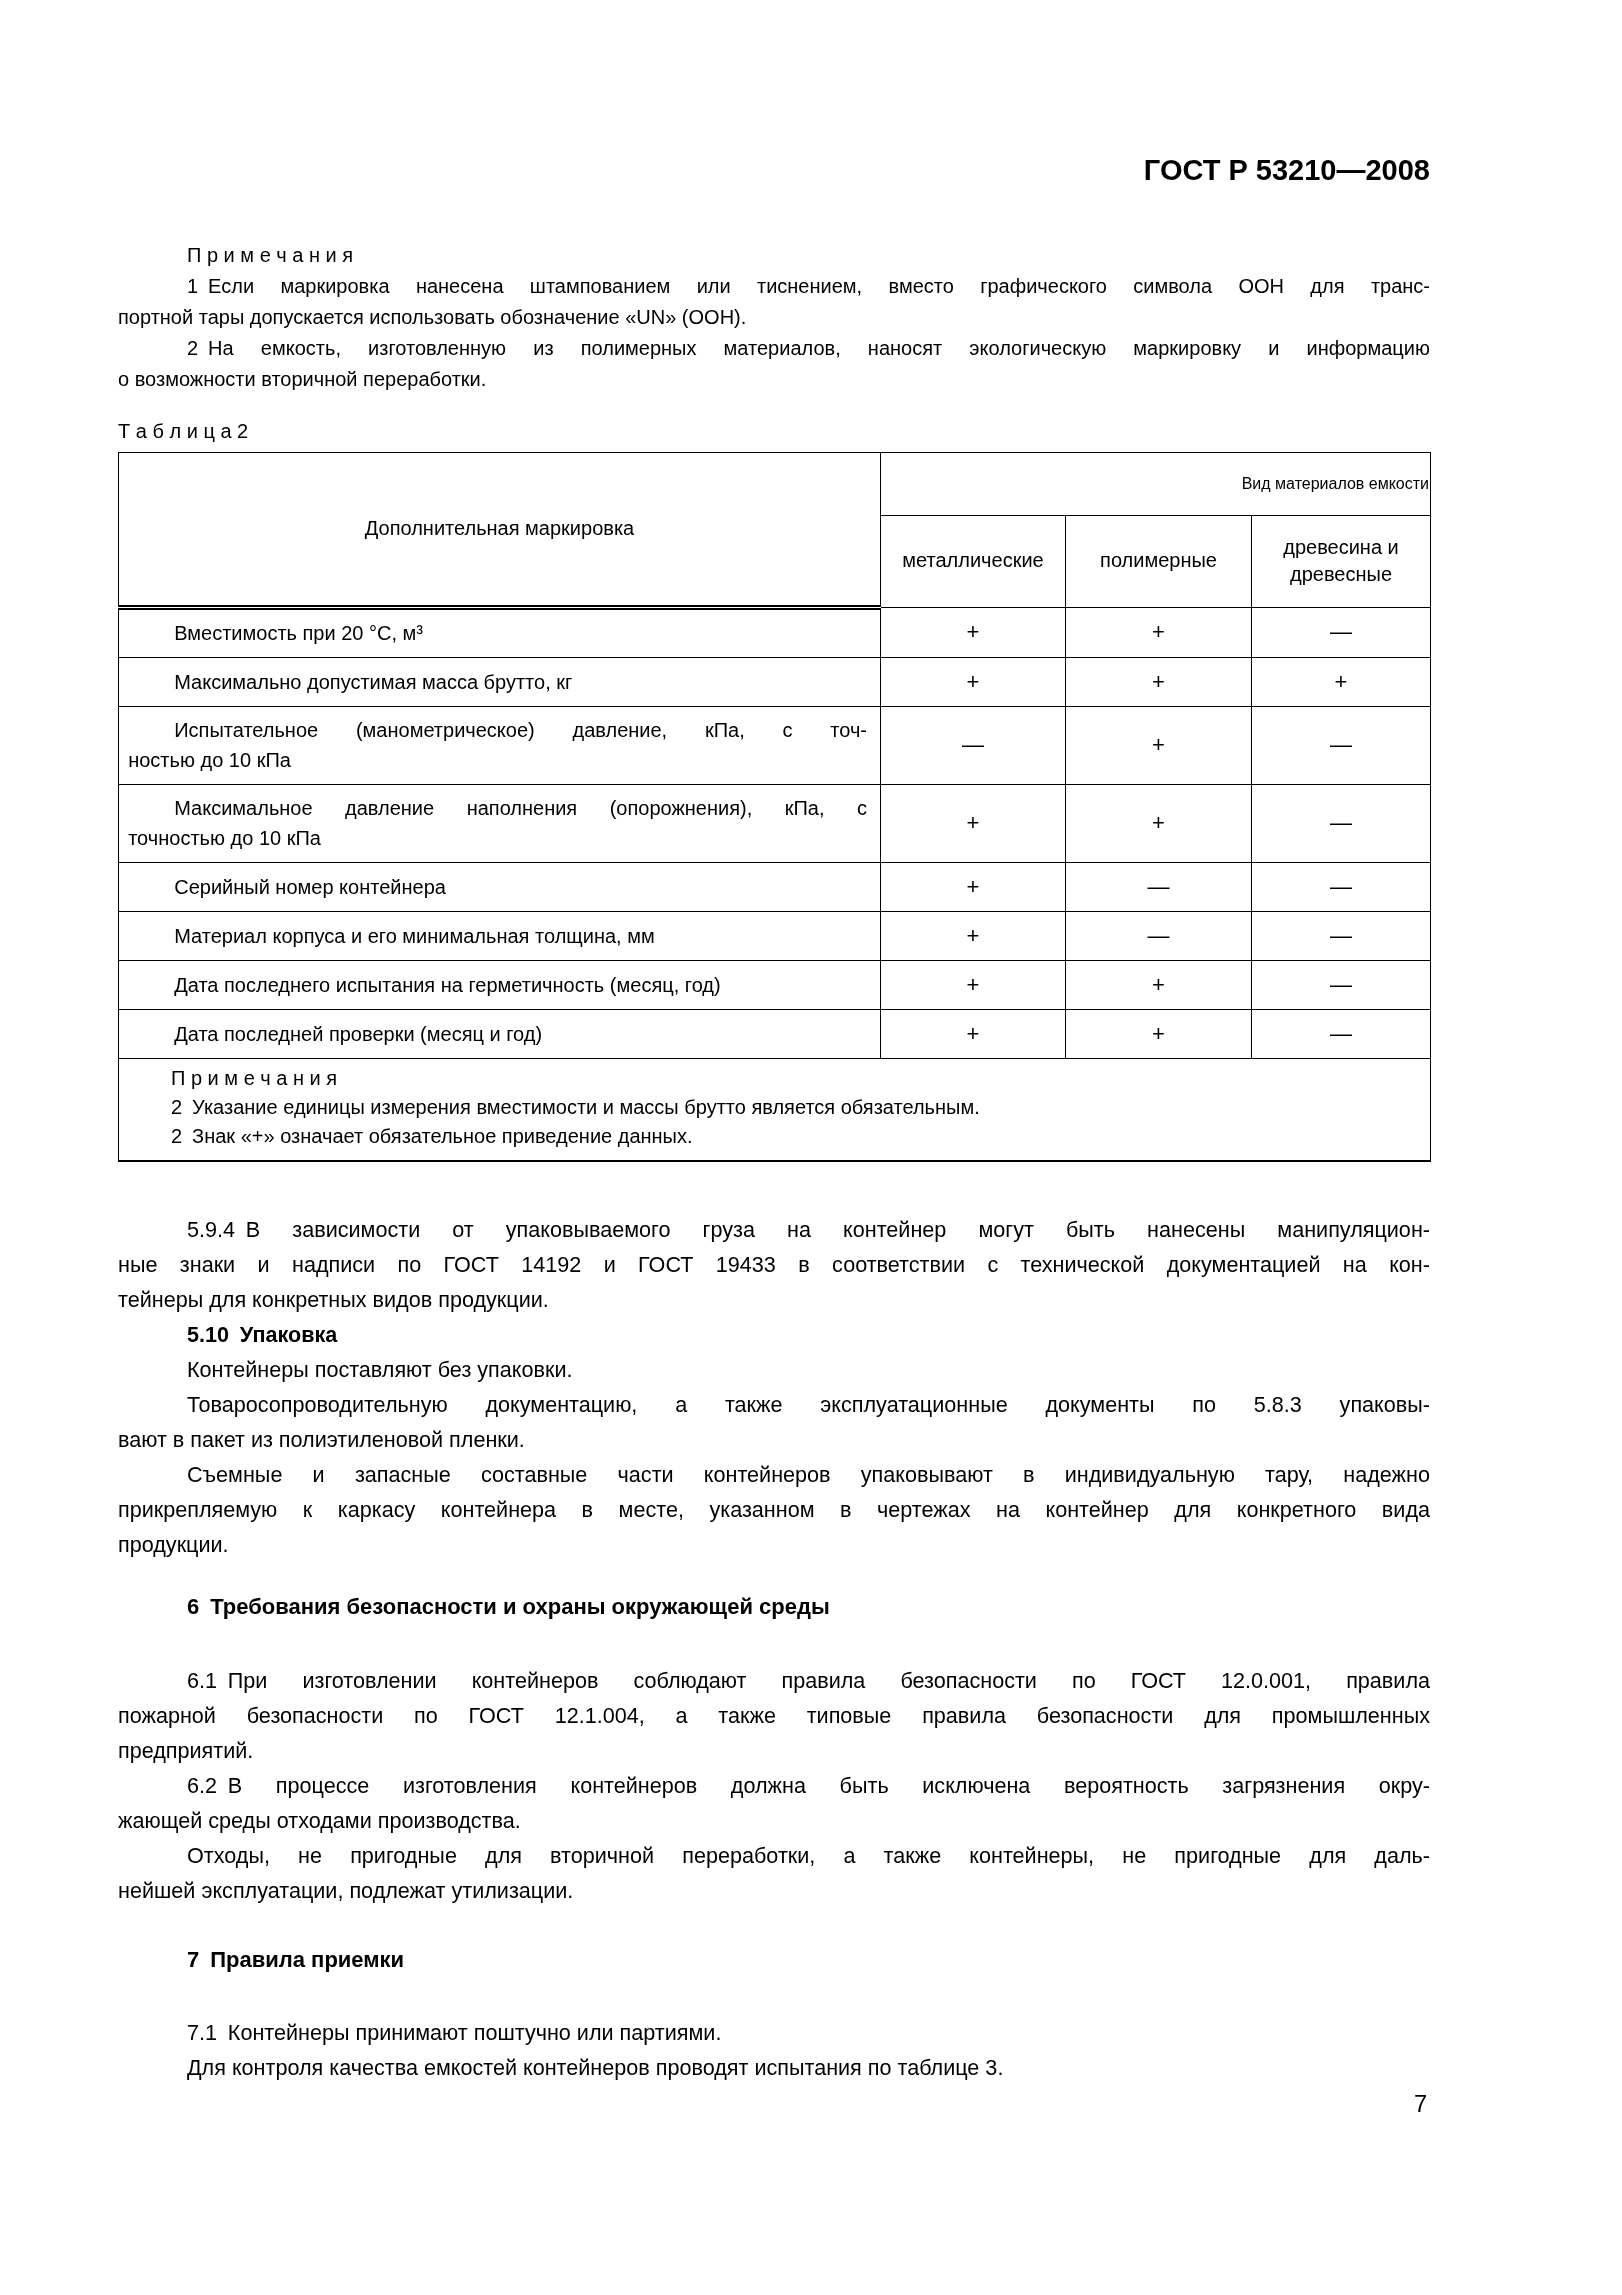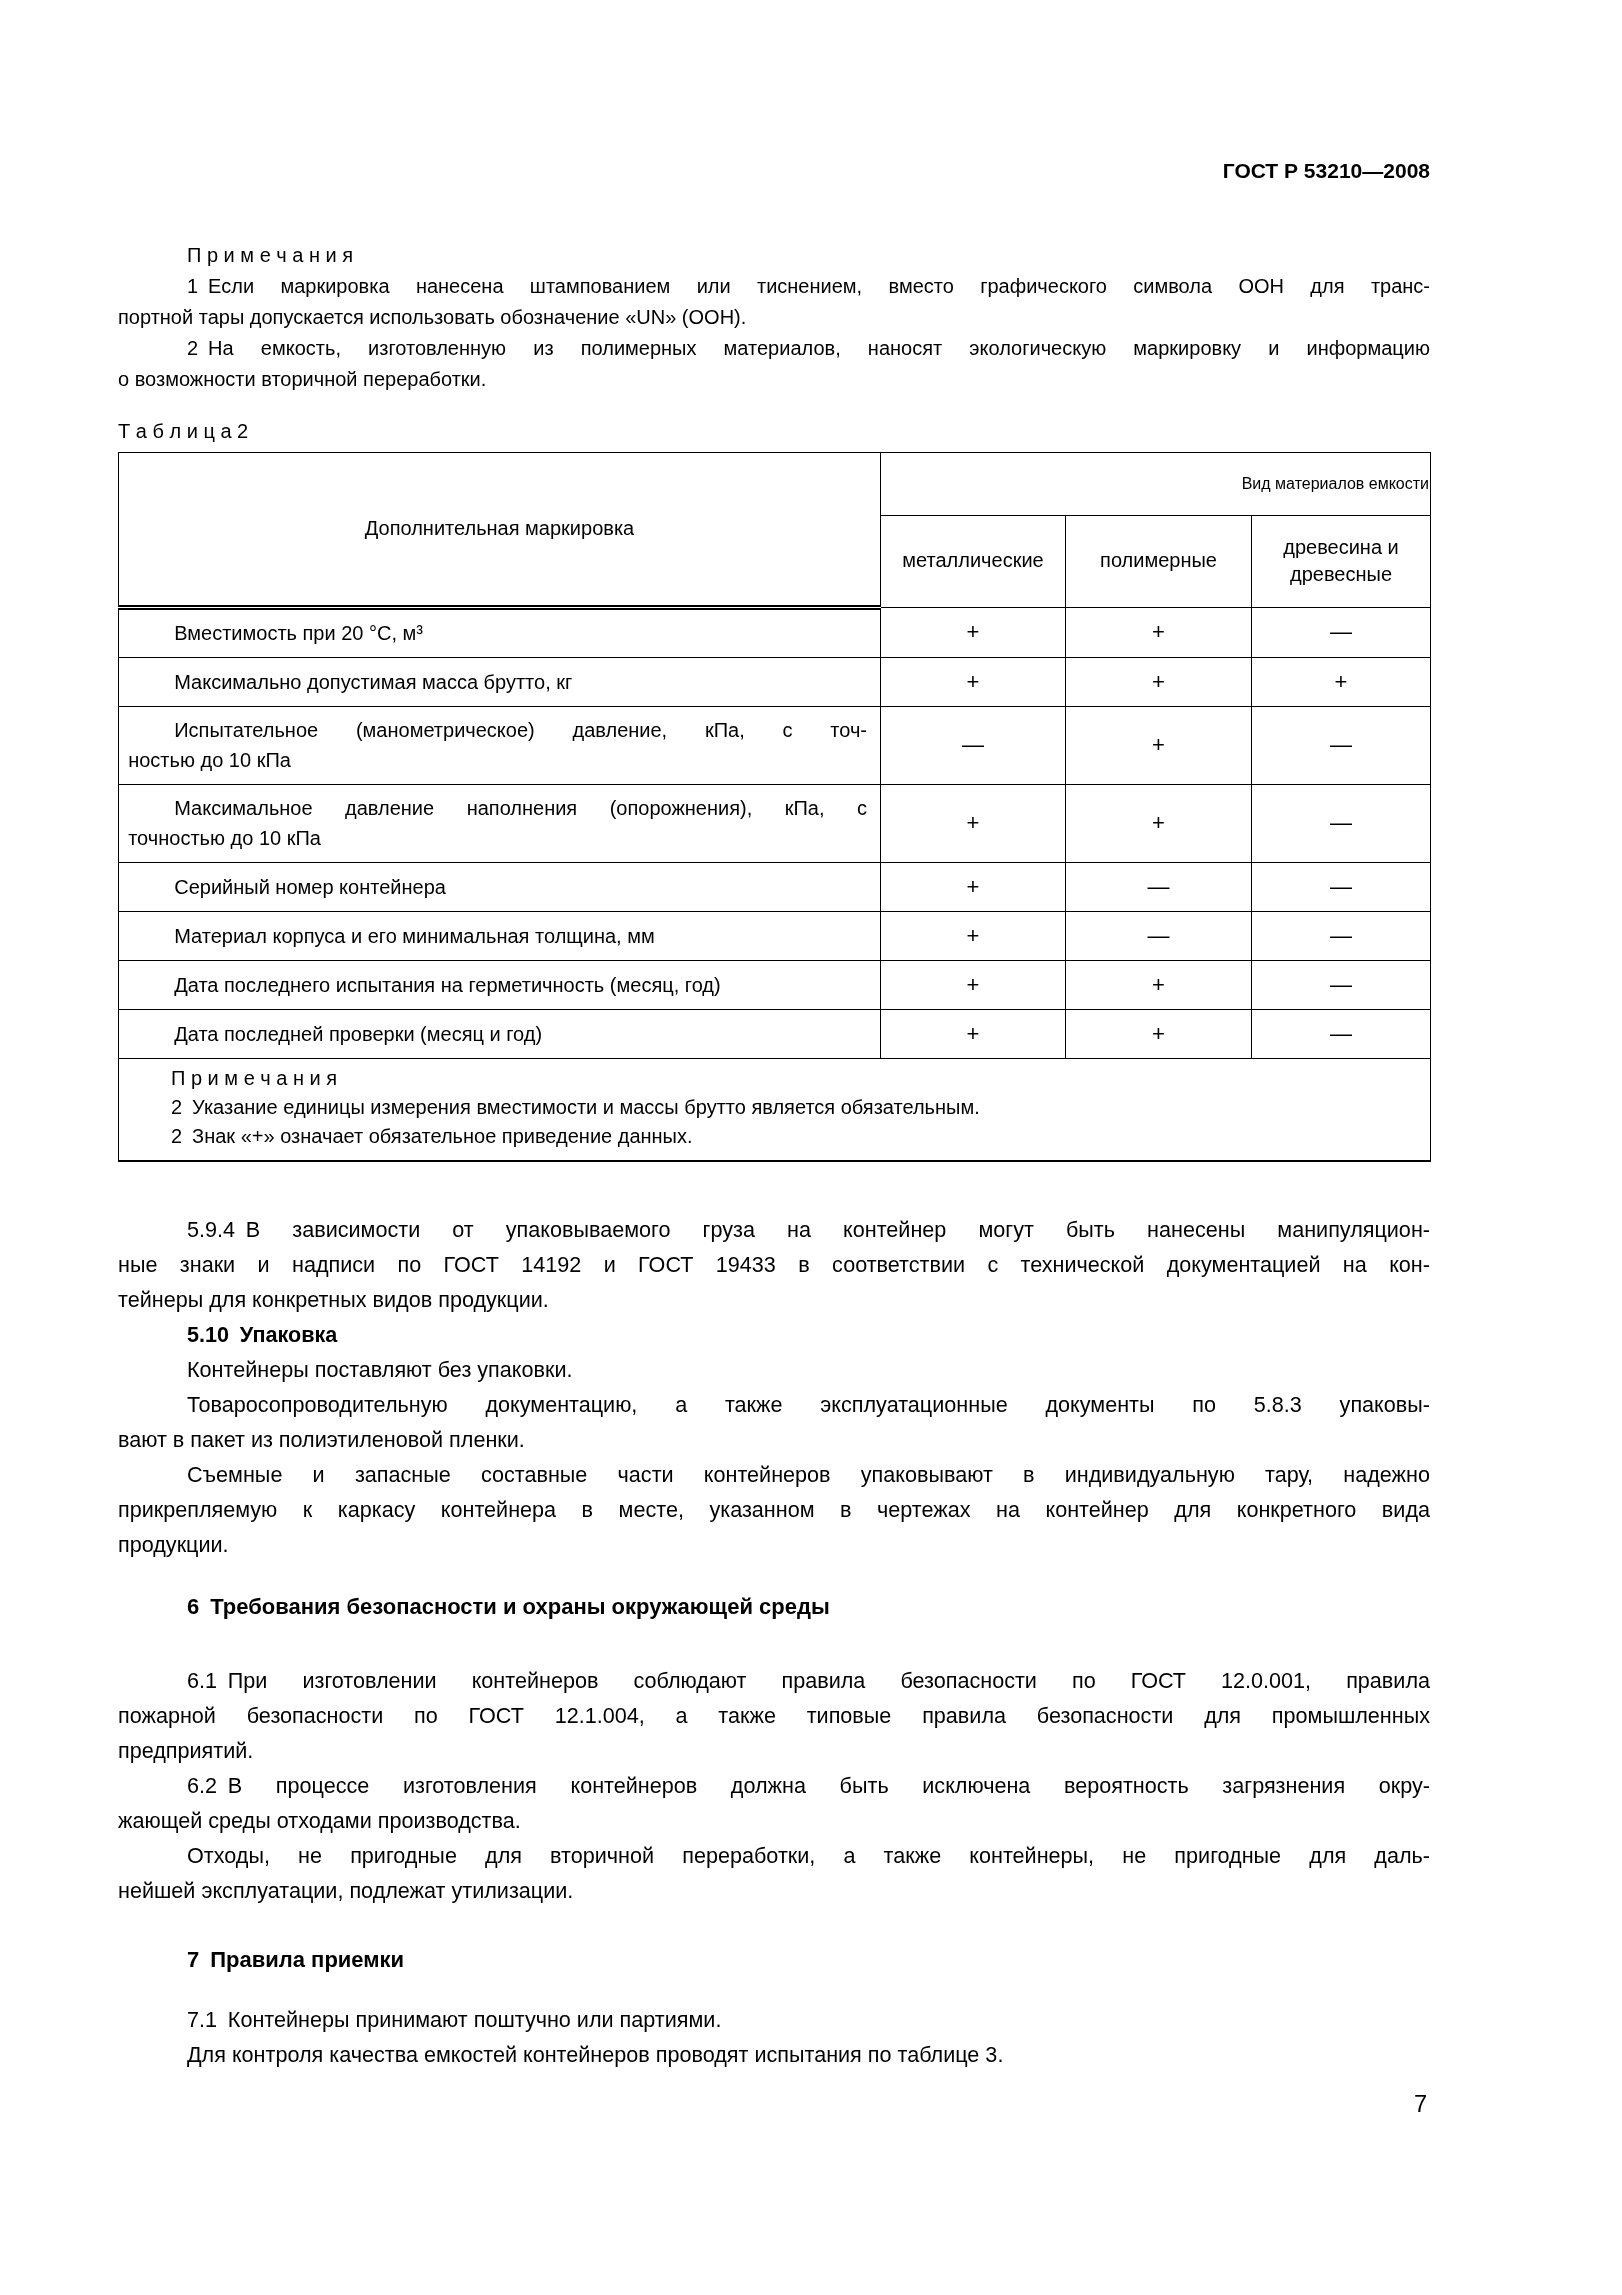--- a/index.html
+++ b/index.html
@@ -1,20 +1,20 @@
 <!DOCTYPE html>
 <html lang="ru" style="font-size:10.5px"><head>
 <meta charset="utf-8">
 <style>
   html,body { margin:0; padding:0; background:#ffffff; }
   body { width:1623px; height:2295px; font-family:"Liberation Sans","DejaVu Sans",sans-serif; color:#000; }
   .page { position:relative; width:1623px; height:2295px; box-sizing:border-box;
           padding:157px 193px 0 118px; overflow:hidden; }
 
-  .doc-header { text-align:right; font-weight:bold; font-size:21px; line-height:27.5px; }
+  .doc-header { text-align:right; font-weight:bold; font-size:29px; line-height:27.5px; }
 
   
   .tline { text-align:justify; text-align-last:justify; }
   .tline.last { text-align-last:left; }
   .indent .tline:first-child { text-indent:69px; }
 
   .top-notes { margin-top:55px; font-size:20px; line-height:31px; }
   .note-title { text-indent:69px; }
 
   .table-label { margin-top:25px; font-size:20px; }
@@ -36,21 +36,21 @@
   td.cell-name .tline:first-child { text-indent:46px; }
   td.cell-val { text-align:center; vertical-align:middle; font-size:22px; }
   td.cell-notes { padding:5.2px 15.7px 9.2px 52px; font-size:20px; line-height:29px; }
   .tn-title, .tn-line { text-align:left; }
 
   .body-text { margin-top:50px; font-size:21.6px; }
   .para { line-height:35px; }
   .para.bold { font-weight:bold; }
   .sec-heading { font-size:22px; line-height:31px; font-weight:bold;
                  margin:29.4px 0 41px 0; text-indent:69px; }
-  .sec-heading.h7 { margin-top:36px; margin-bottom:27px; }
+  .sec-heading.h7 { margin-top:36px; margin-bottom:40px; }
 
   .page-num { position:absolute; right:196px; bottom:177px; font-size:23.6px; }
 </style>
 </head>
 <body>
 
 <div class="page">
 
   <div class="doc-header">ГОСТ Р 53210—2008</div>
 

